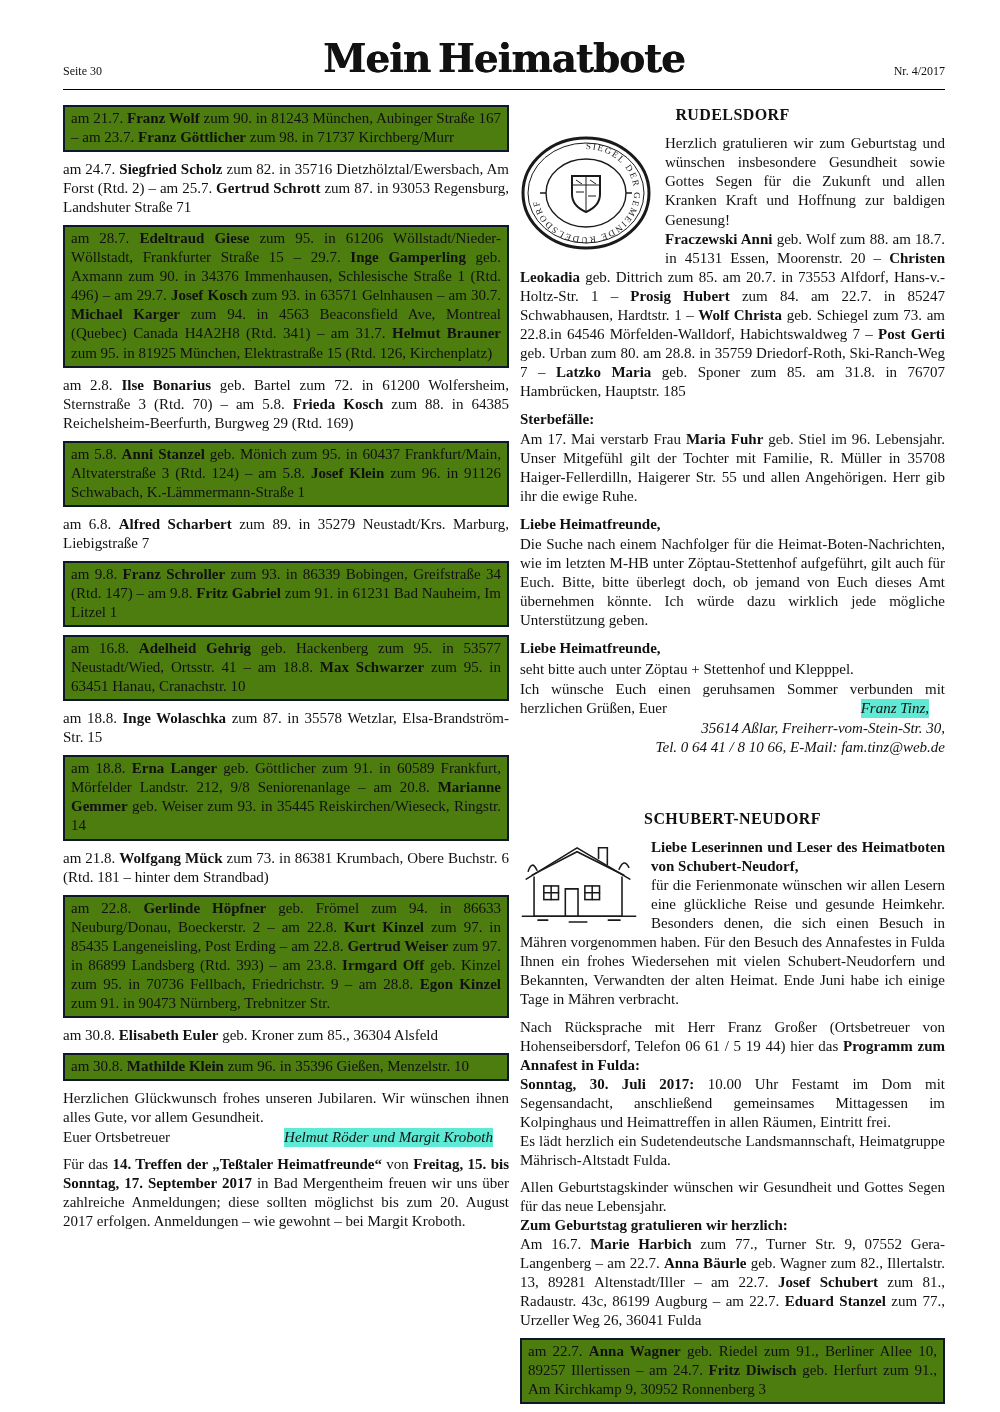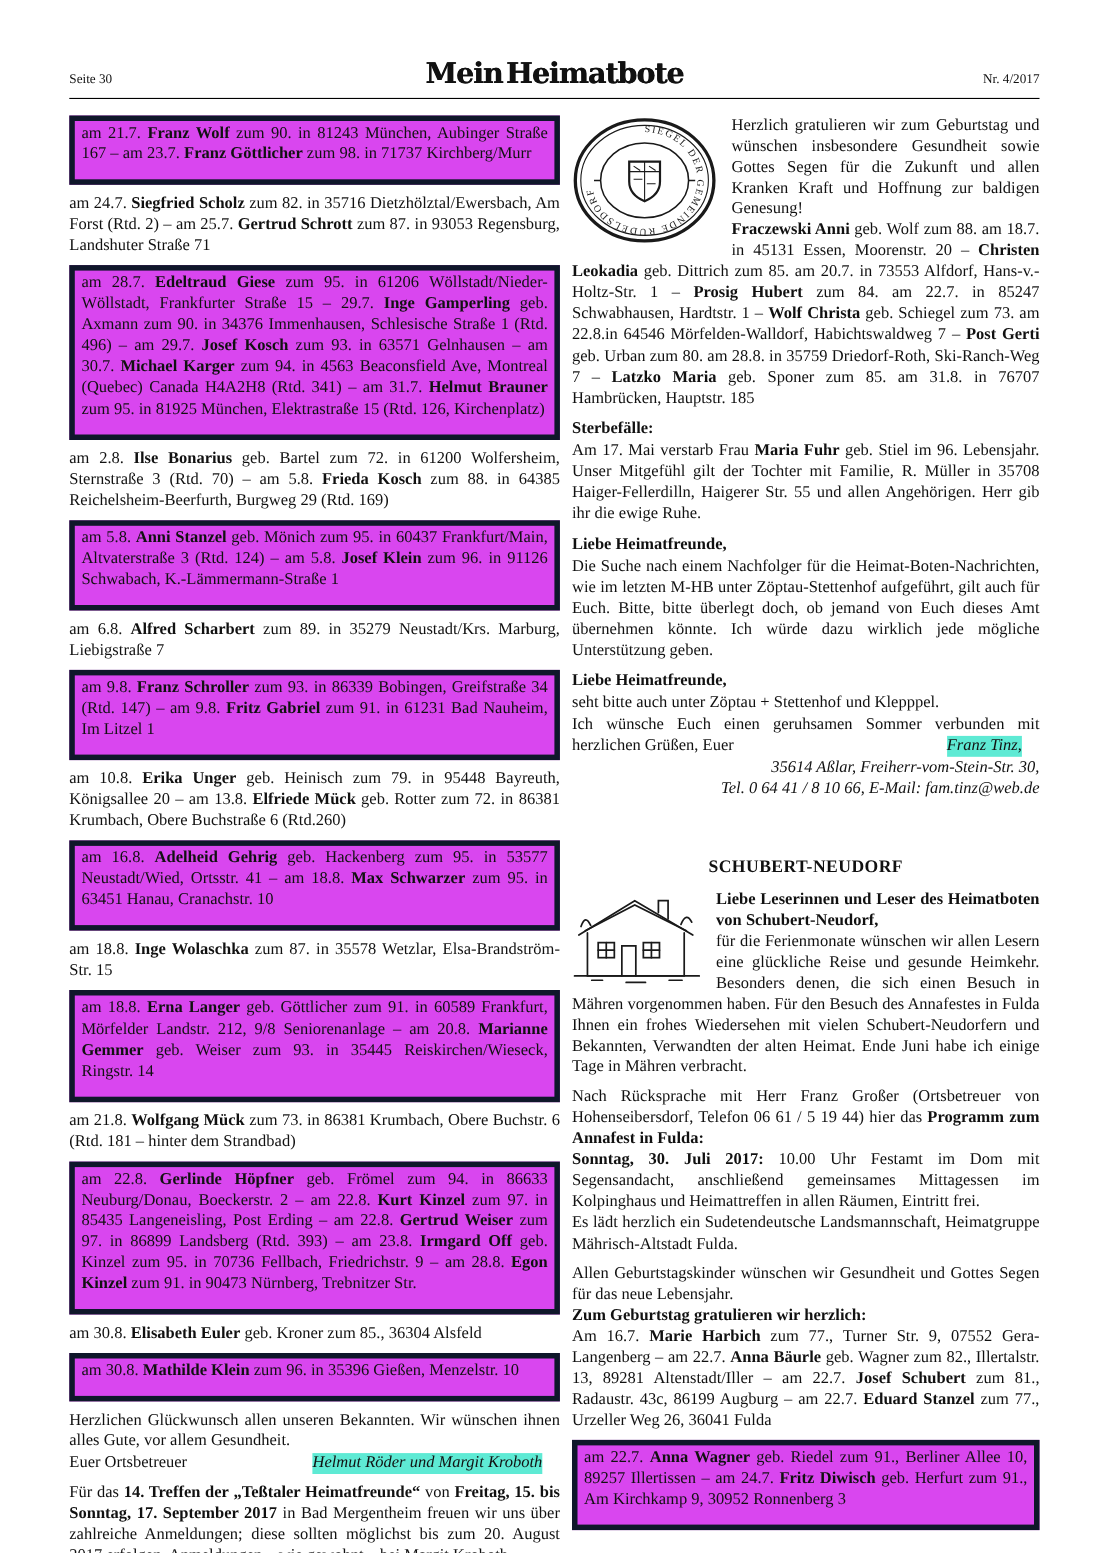--- a/index.html
+++ b/index.html
@@ -9,35 +9,35 @@
     color: #111; font-family: "Liberation Serif", serif;
     font-size: 15px; line-height: 1.27;
   }
   .page { width: 1000px; height: 1412px; padding: 36px 55px 18px 63px; background: #fff; }
 
   
   .hdr { position: relative; display: flex; justify-content: space-between; align-items: flex-end; height: 44px; }
   .hdr .pg, .hdr .issue { font-size: 12px; padding-bottom: 1px; }
   .masthead {
     position: absolute; left: 50%; bottom: -4px; transform: translateX(-50%);
-    font-family: "DejaVu Serif", serif; font-weight: bold; font-size: 26px;
+    font-family: "DejaVu Serif", serif; font-weight: bold; font-size: 39px;
     letter-spacing: -1px; word-spacing: -5px; white-space: nowrap;
     text-shadow: 0.4px 0 #111;
     margin-top: 36px;
   }
   .rule { border-top: 1.6px solid #000; margin: 9px 0 15px; }
 
   
   .cols { display: flex; gap: 11px; align-items: flex-start; }
   .col.left  { width: 446px; flex: none; }
   .col.right { flex: 1; min-width: 0; }
 
   
   p.blk { text-align: justify; margin: 0 0 8px; hyphens: auto; }
-  p.box { border: 5px solid #0f172a; background: #d946ef; padding: 2px 6px 13px; }
+  p.box { border: 2px solid #0f172a; background: #4d7c0f; padding: 2px 6px 3px; }
   p.heading { margin: 9px 0 1px; }
   .tight { margin-bottom: 1px !important; }
   p.right-al { text-align: right; margin: 0 0 8px; }
   .split { position: relative; text-align: justify; margin: 0 0 8px; hyphens: auto; }
   .split .split-right { position: absolute; right: 16px; bottom: 0; white-space: nowrap; background: #5eead4; }
 
   
   section { position: relative; }
   section::after { content: ""; display: block; clear: both; }
   section + section { margin-top: 44px; }
@@ -58,34 +58,34 @@
   <div class="rule"></div>
   <main class="cols">
     <div class="col left" id="left-col">
         <p class="blk box">am 21.7. <b>Franz Wolf</b> zum 90. in 81243 München, Aubinger Straße 167 – am 23.7. <b>Franz Göttlicher</b> zum 98. in 71737 Kirchberg/Murr</p>
         <p class="blk">am 24.7. <b>Siegfried Scholz</b> zum 82. in 35716 Dietzhölztal/Ewersbach, Am Forst (Rtd. 2) – am 25.7. <b>Gertrud Schrott</b> zum 87. in 93053 Regensburg, Landshuter Straße 71</p>
         <p class="blk box">am 28.7. <b>Edeltraud Giese</b> zum 95. in 61206 Wöllstadt/Nieder-Wöllstadt, Frankfurter Straße 15 – 29.7. <b>Inge Gamperling</b> geb. Axmann zum 90. in 34376 Immenhausen, Schlesische Straße 1 (Rtd. 496) – am 29.7. <b>Josef Kosch</b> zum 93. in 63571 Gelnhausen – am 30.7. <b>Michael Karger</b> zum 94. in 4563 Beaconsfield Ave, Montreal (Quebec) Canada H4A2H8 (Rtd. 341) – am 31.7. <b>Helmut Brauner</b> zum 95. in 81925 München, Elektrastraße 15 (Rtd. 126, Kirchenplatz)</p>
         <p class="blk">am 2.8. <b>Ilse Bonarius</b> geb. Bartel zum 72. in 61200 Wolfersheim, Sternstraße 3 (Rtd. 70) – am 5.8. <b>Frieda Kosch</b> zum 88. in 64385 Reichelsheim-Beerfurth, Burgweg 29 (Rtd. 169)</p>
         <p class="blk box">am 5.8. <b>Anni Stanzel</b> geb. Mönich zum 95. in 60437 Frankfurt/Main, Altvaterstraße 3 (Rtd. 124) – am 5.8. <b>Josef Klein</b> zum 96. in 91126 Schwabach, K.-Lämmermann-Straße 1</p>
         <p class="blk">am 6.8. <b>Alfred Scharbert</b> zum 89. in 35279 Neustadt/Krs. Marburg, Liebigstraße 7</p>
         <p class="blk box">am 9.8. <b>Franz Schroller</b> zum 93. in 86339 Bobingen, Greifstraße 34 (Rtd. 147) – am 9.8. <b>Fritz Gabriel</b> zum 91. in 61231 Bad Nauheim, Im Litzel 1</p>
-        <p class="blk">am 10.8. <b>Erika Unger</b> geb. Heinisch zum 79. in 95448 Bayreuth, Königsallee 20 – am 13.8. <b>Elfriede Mück</b> geb. Rotter zum 72. in 86381 Krumbach, Obere Buchstraße 6 (Rtd.260)</p>
         <p class="blk box">am 16.8. <b>Adelheid Gehrig</b> geb. Hackenberg zum 95. in 53577 Neustadt/Wied, Ortsstr. 41 – am 18.8. <b>Max Schwarzer</b> zum 95. in 63451 Hanau, Cranachstr. 10</p>
         <p class="blk">am 18.8. <b>Inge Wolaschka</b> zum 87. in 35578 Wetzlar, Elsa-Brandström-Str. 15</p>
         <p class="blk box">am 18.8. <b>Erna Langer</b> geb. Göttlicher zum 91. in 60589 Frankfurt, Mörfelder Landstr. 212, 9/8 Seniorenanlage – am 20.8. <b>Marianne Gemmer</b> geb. Weiser zum 93. in 35445 Reiskirchen/Wieseck, Ringstr. 14</p>
         <p class="blk">am 21.8. <b>Wolfgang Mück</b> zum 73. in 86381 Krumbach, Obere Buchstr. 6 (Rtd. 181 – hinter dem Strandbad)</p>
         <p class="blk box">am 22.8. <b>Gerlinde Höpfner</b> geb. Frömel zum 94. in 86633 Neuburg/Donau, Boeckerstr. 2 – am 22.8. <b>Kurt Kinzel</b> zum 97. in 85435 Langeneisling, Post Erding – am 22.8. <b>Gertrud Weiser</b> zum 97. in 86899 Landsberg (Rtd. 393) – am 23.8. <b>Irmgard Off</b> geb. Kinzel zum 95. in 70736 Fellbach, Friedrichstr. 9 – am 28.8. <b>Egon Kinzel</b> zum 91. in 90473 Nürnberg, Trebnitzer Str.</p>
         <p class="blk">am 30.8. <b>Elisabeth Euler</b> geb. Kroner zum 85., 36304 Alsfeld</p>
         <p class="blk box">am 30.8. <b>Mathilde Klein</b> zum 96. in 35396 Gießen, Menzelstr. 10</p>
-        <p class="blk tight">Herzlichen Glückwunsch allen unseren Bekannten. Wir wünschen ihnen alles Gute, vor allem Gesundheit.</p>
+        <p class="blk tight">Herzlichen Glückwunsch frohes unseren Jubilaren. Wir wünschen ihnen alles Gute, vor allem Gesundheit.</p>
         <div class="split"><span class="split-left">Euer Ortsbetreuer</span><span class="split-right"><i>Helmut Röder und Margit Kroboth</i></span></div>
         <p class="blk">Für das <b>14. Treffen der „Teßtaler Heimatfreunde“</b> von <b>Freitag, 15. bis Sonntag, 17. September 2017</b> in Bad Mergentheim freuen wir uns über zahlreiche Anmeldungen; diese sollten möglichst bis zum 20. August 2017 erfolgen. Anmeldungen – wie gewohnt – bei Margit Kroboth.</p>
       </div>
     <div class="col right" id="right-col">
         <section>
+          <h2 class="sec-title">RUDELSDORF</h2>
           <span class="float-img"><svg width="132" height="114" viewBox="0 0 132 114" xmlns="http://www.w3.org/2000/svg">
               <ellipse cx="66" cy="57" rx="63" ry="55" fill="none" stroke="#1a1a1a" stroke-width="3"></ellipse>
               <ellipse cx="66" cy="57" rx="58" ry="50" fill="none" stroke="#1a1a1a" stroke-width="1"></ellipse>
               <ellipse cx="66" cy="57" rx="40" ry="34" fill="none" stroke="#1a1a1a" stroke-width="1.4"></ellipse>
               <defs>
                 <path id="sealring" d="M 66 13 A 48 44 0 1 1 65.9 13" fill="none"></path>
               </defs>
               <text font-size="9" letter-spacing="1.6" fill="#1a1a1a" font-family="Liberation Serif, serif"><textPath href="#sealring">SIEGEL DER GEMEINDE RUDELSDORF</textPath></text>
               <path d="M52 40 h28 v18 q0 12 -14 18 q-14 -6 -14 -18 z" fill="none" stroke="#1a1a1a" stroke-width="2"></path>
               <path d="M52 49 h28 M66 40 v36 M56 44 l6 4 M70 44 l6 4 M56 56 h8 M68 60 h8" stroke="#1a1a1a" stroke-width="1" fill="none"></path>

